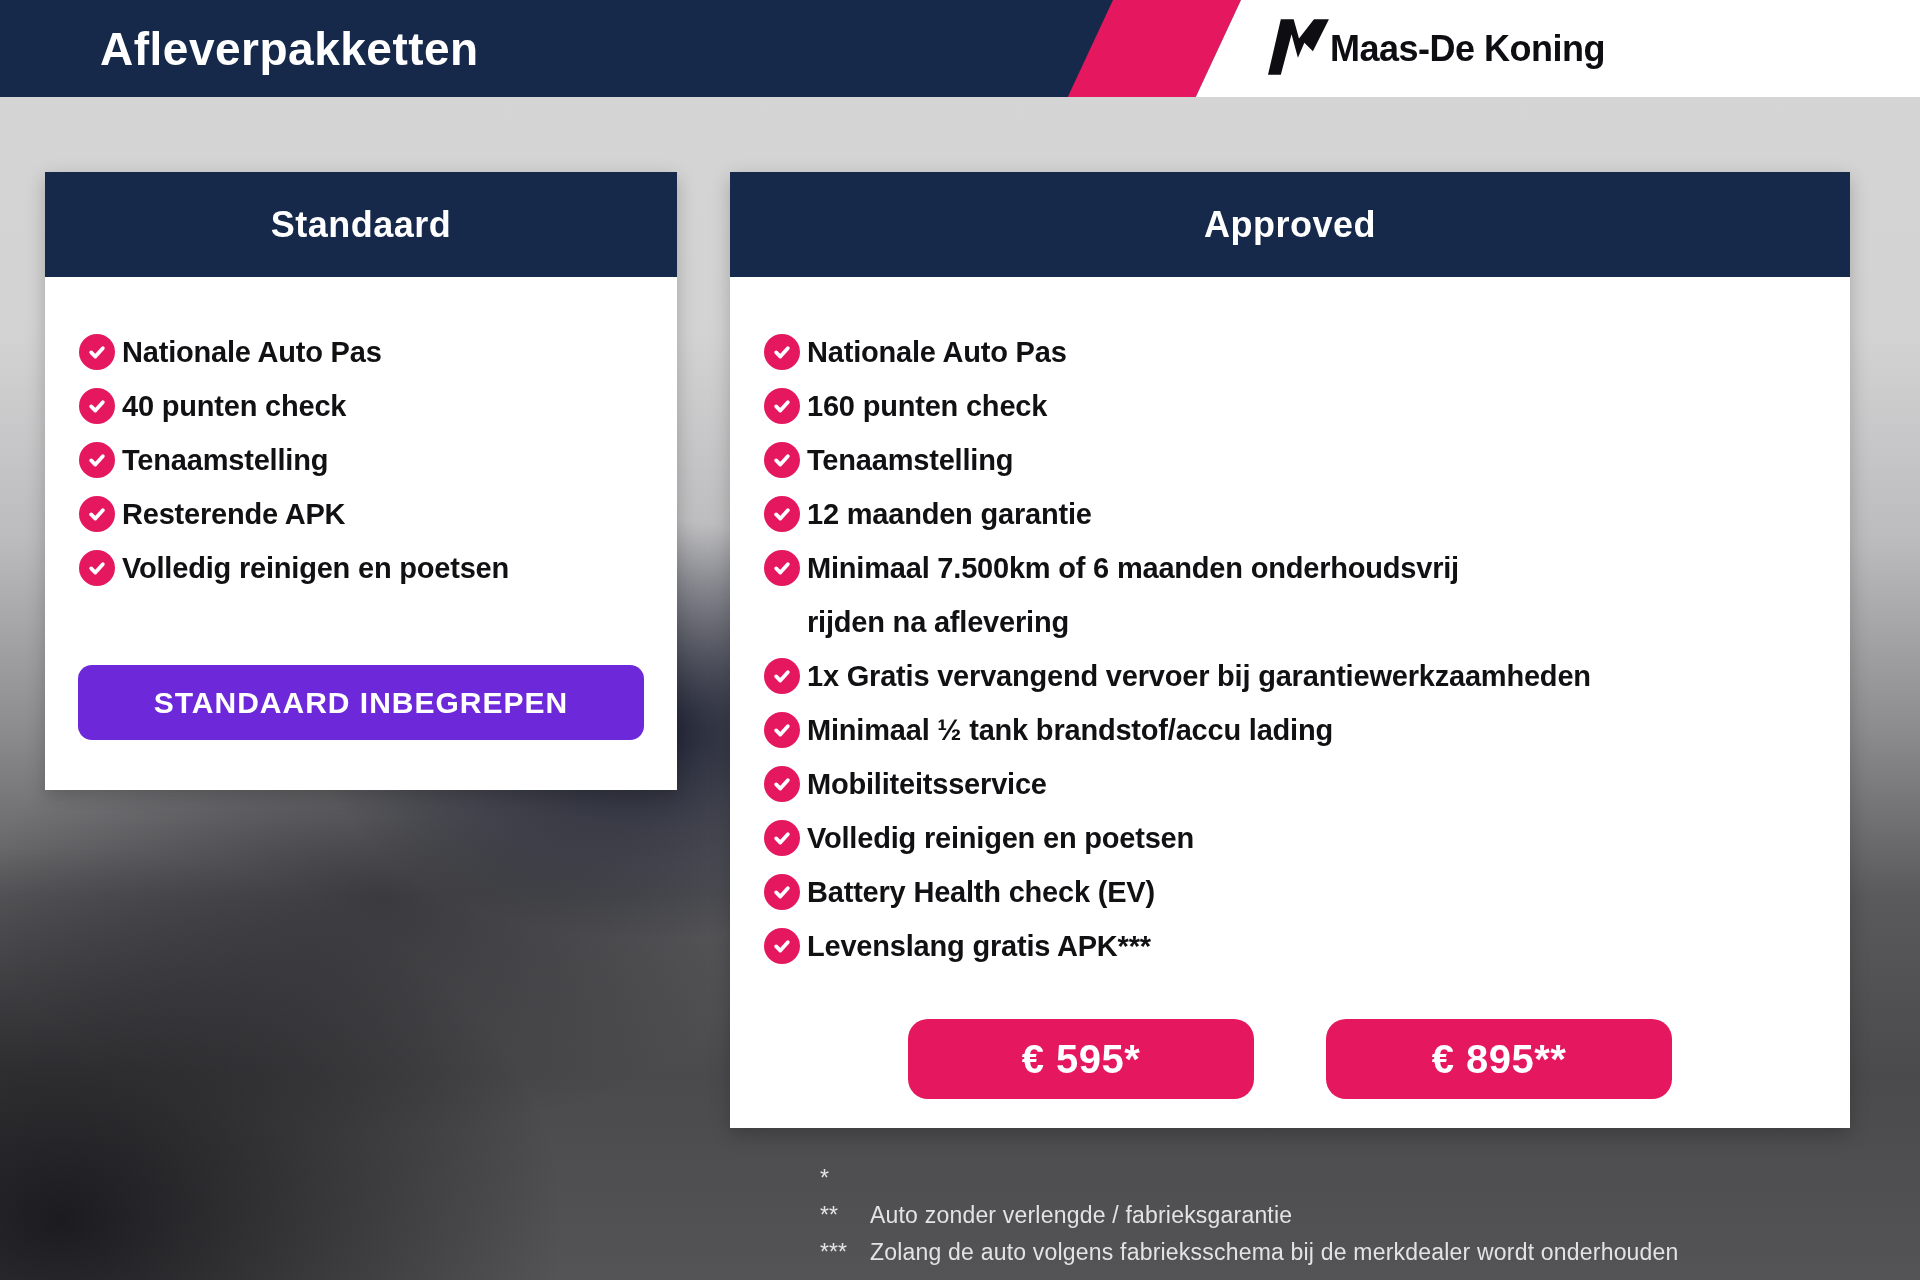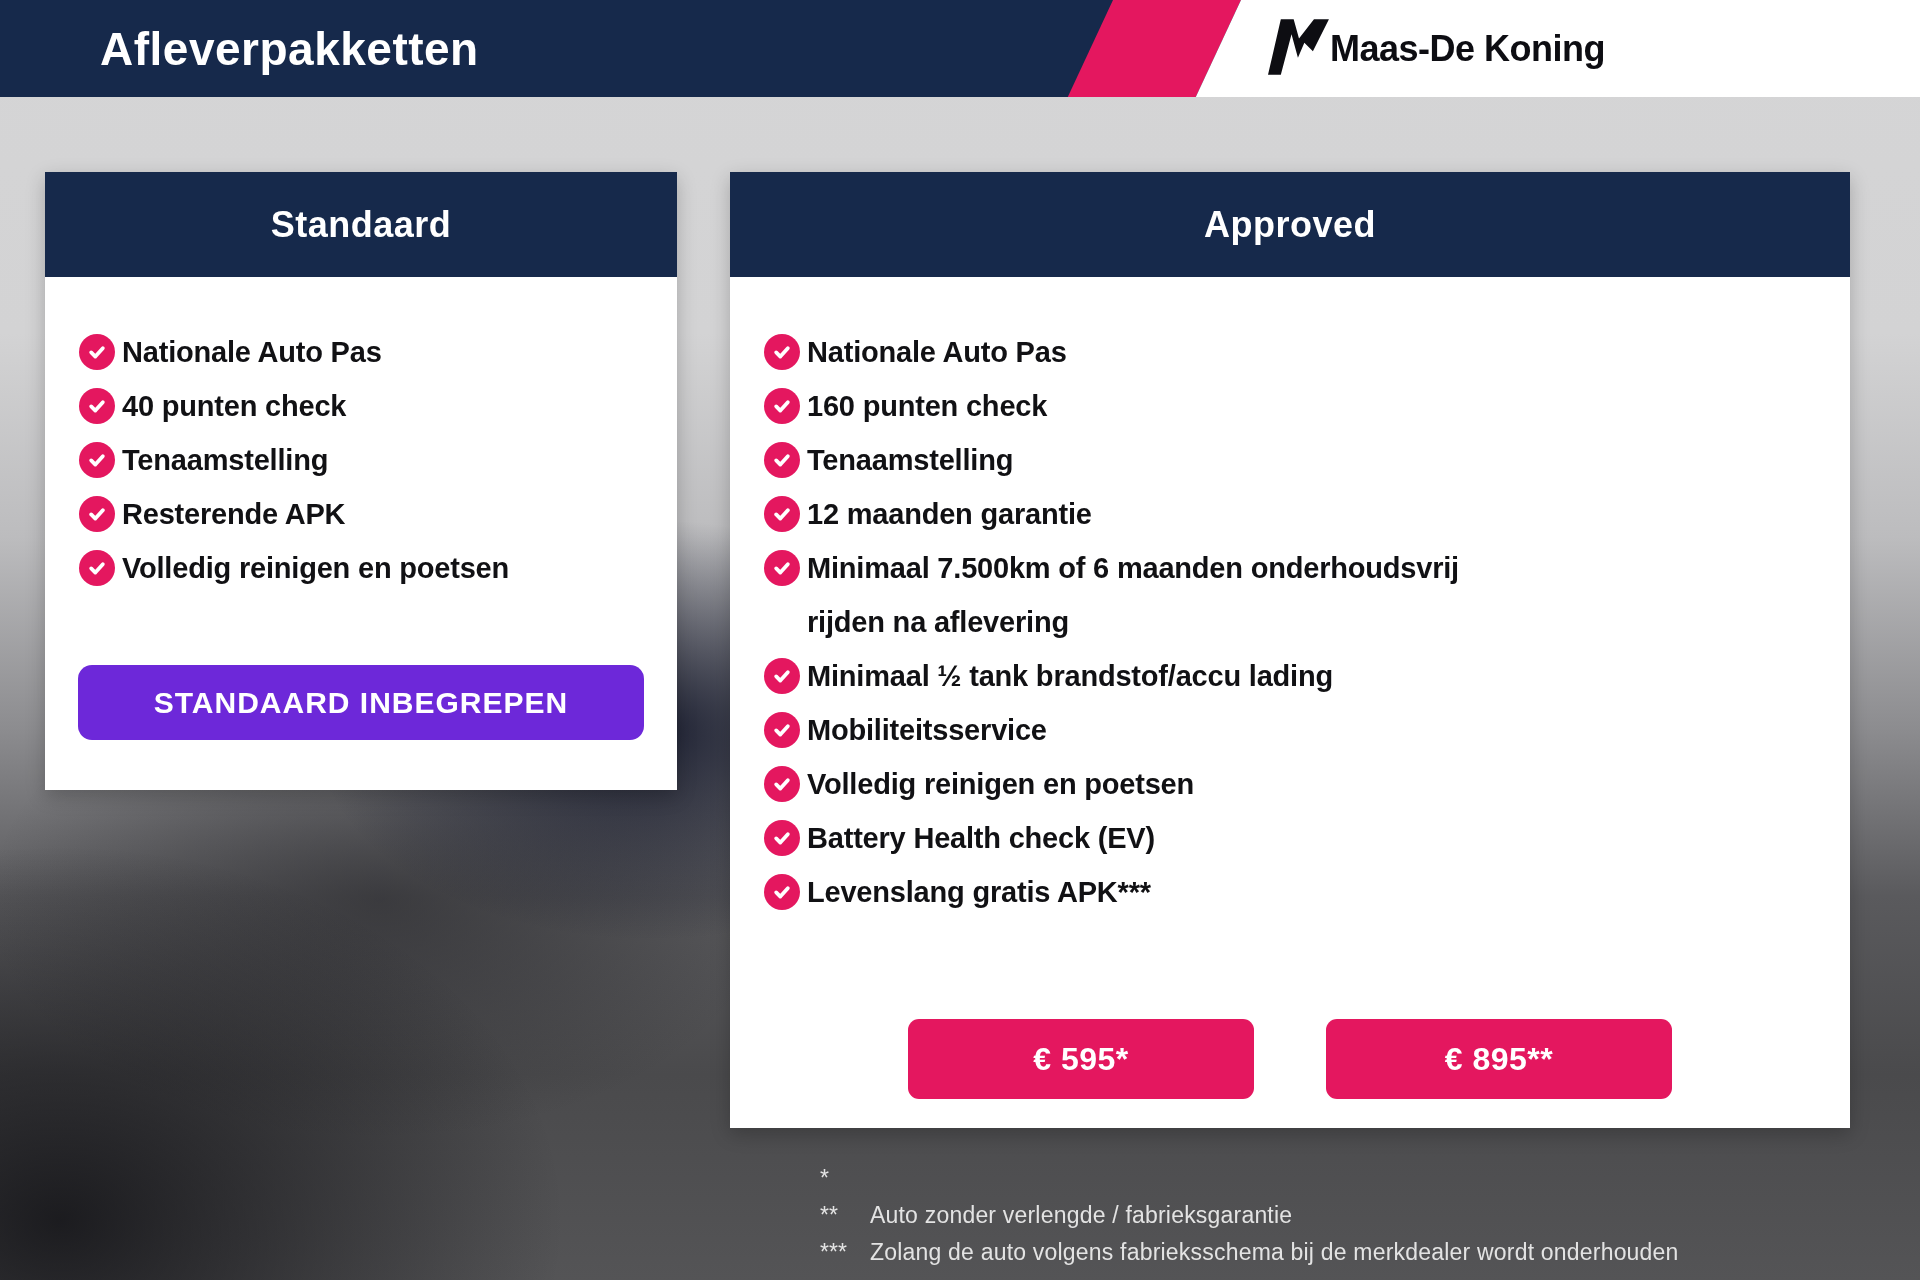--- a/index.html
+++ b/index.html
@@ -38,22 +38,22 @@
     background:#e4175f;display:flex;align-items:center;justify-content:center;}
   .check-badge svg{display:block;}
   .feature-text{margin-left:7px;color:#111114;font-size:29px;font-weight:bold;
     line-height:54px;white-space:pre-line;letter-spacing:-0.2px;}
 
   .included-button{position:absolute;left:33px;top:493px;width:566px;height:75px;
     background:#6d28d9;border:none;border-radius:14px;color:#ffffff;
     font-family:inherit;font-size:30px;font-weight:bold;letter-spacing:1px;cursor:pointer;}
 
   .price-row{position:absolute;left:0;top:847px;width:1120px;display:flex;justify-content:center;gap:72px;}
-  .price-button{width:346px;height:80px;background:#e4175f;border:none;border-radius:11px;
-    color:#ffffff;font-family:inherit;font-size:32px;font-weight:bold;letter-spacing:0.5px;cursor:pointer;}
+  .price-button{width:346px;height:80px;background:#e4175f;border:none;border-radius:20px;
+    color:#ffffff;font-family:inherit;font-size:40px;font-weight:bold;letter-spacing:0.5px;cursor:pointer;}
 
   
   .footnotes{position:absolute;left:820px;top:1163px;}
   .footnote{display:flex;margin-bottom:7px;}
   .footnote-marker{flex:0 0 50px;color:#e3e3e3;font-size:23px;line-height:30px;}
   .footnote-text{color:#e3e3e3;font-size:23px;line-height:30px;letter-spacing:0.2px;}
 </style>
 </head>
 <body>
 
@@ -172,20 +172,28 @@
         <li>
           <span class="check-badge">
             <svg width="20" height="20" viewBox="0 0 24 24">
               <path d="M5 12.5 L10 17.5 L19 7.5" fill="none" stroke="#ffffff" stroke-width="4.5" stroke-linecap="round" stroke-linejoin="round"></path>
             </svg>
           </span>
           <span class="feature-text">Minimaal 7.500km of 6 maanden onderhoudsvrij
 rijden na aflevering</span>
         </li>
 
+        <li>
+          <span class="check-badge">
+            <svg width="20" height="20" viewBox="0 0 24 24">
+              <path d="M5 12.5 L10 17.5 L19 7.5" fill="none" stroke="#ffffff" stroke-width="4.5" stroke-linecap="round" stroke-linejoin="round"></path>
+            </svg>
+          </span>
+          <span class="feature-text">1x Gratis vervangend vervoer bij garantiewerkzaamheden</span>
+        </li>
 
         <li>
           <span class="check-badge">
             <svg width="20" height="20" viewBox="0 0 24 24">
               <path d="M5 12.5 L10 17.5 L19 7.5" fill="none" stroke="#ffffff" stroke-width="4.5" stroke-linecap="round" stroke-linejoin="round"></path>
             </svg>
           </span>
           <span class="feature-text">Minimaal ½ tank brandstof/accu lading</span>
         </li>
 

